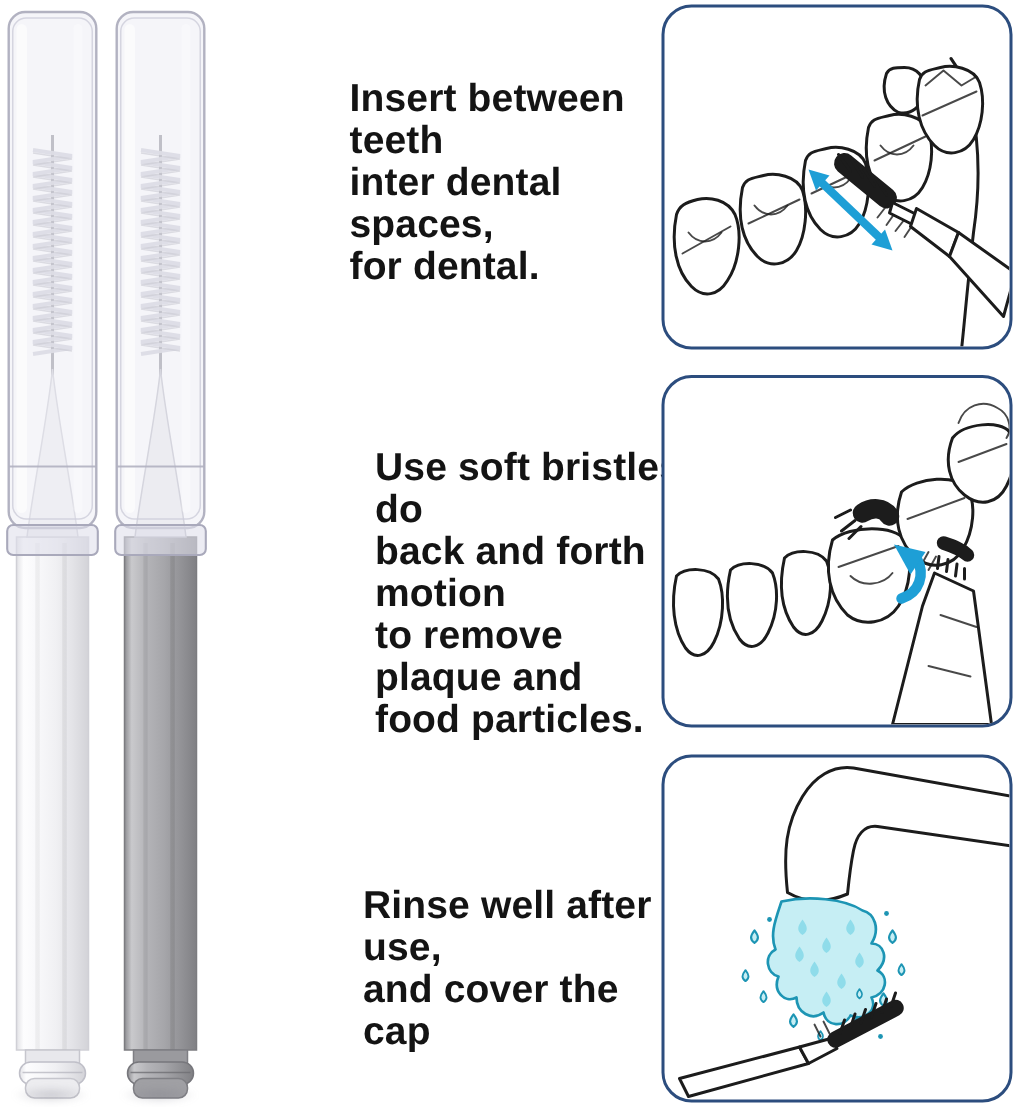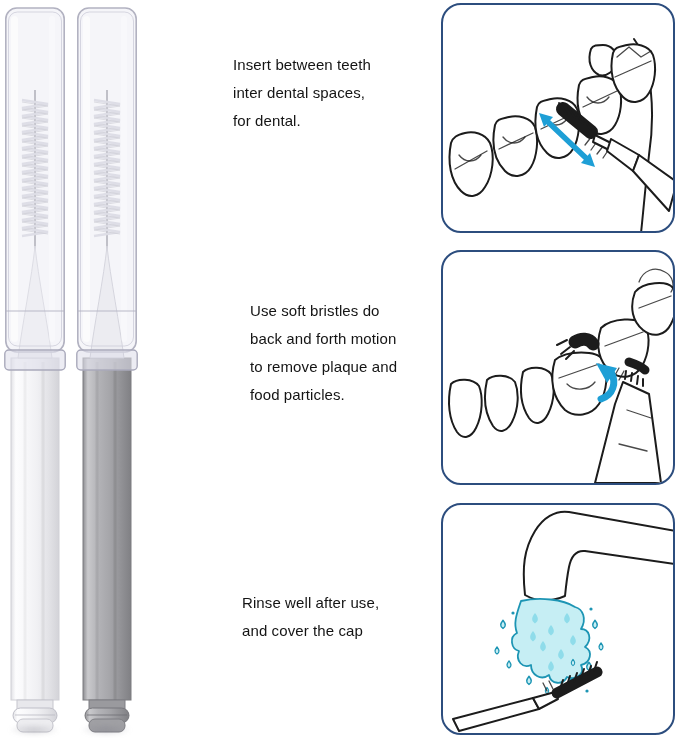--- a/index.html
+++ b/index.html
@@ -1,25 +1,26 @@
 <!DOCTYPE html>
 <html style="--background: #ffffff; --text: #141414; --panel-border: #2c4d7e; --arrow-blue: #1e9fd6; --line-art: #1c1c1c; --water-fill: #c6eef4; --water-outline: #1d95b4; --water-inner: #8fdcea;"><head>
 <meta charset="utf-8">
 <style>
   html,body{margin:0;padding:0;}
   body{font-family:"Liberation Sans", sans-serif; background:#fff;}
   .stage{position:relative;width:679px;height:738px;background:var(--background,#fff);overflow:hidden;}
   .step-text{
     position:absolute;
-    font-size:15px;
+    font-size:26px;
     line-height:28px;
     color:var(--text,#141414);
     white-space:pre-line;
     width:215px;
     letter-spacing:0.1px;
+    font-weight:bold;
   }
   #step1-text{left:233px;top:51px;}
   #step2-text{left:227px;top:297px;margin-left:23px;}
   #step3-text{left:242px;top:589px;}
   .panel{
     position:absolute;
     left:441px;
     width:234px;
     border:2px solid var(--panel-border,#2c4d7e);
     border-radius:20px;

